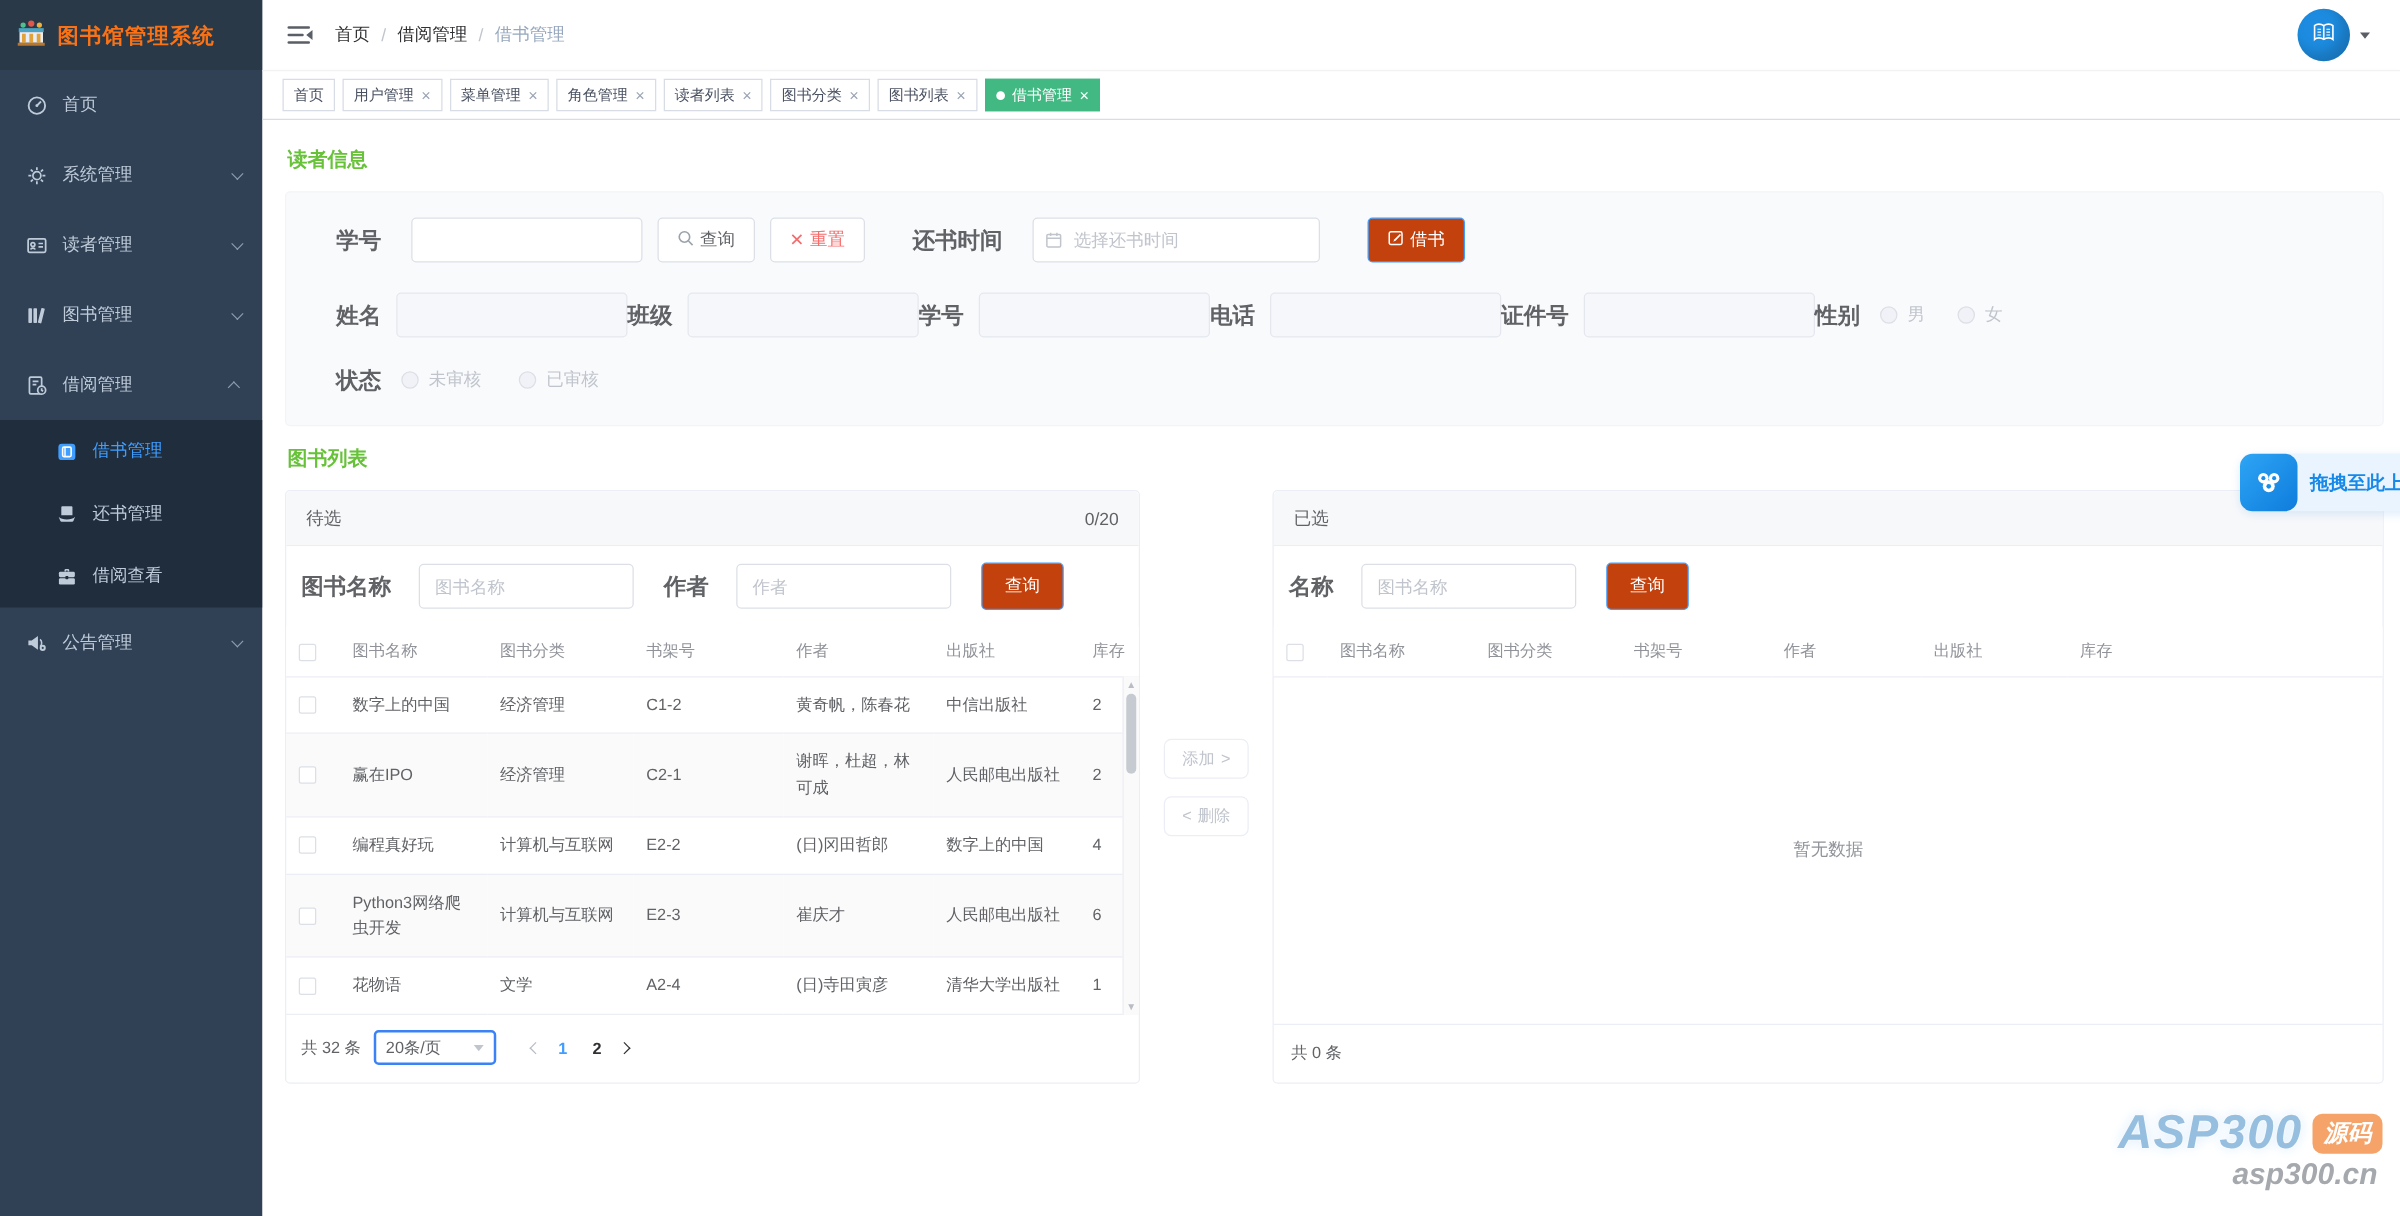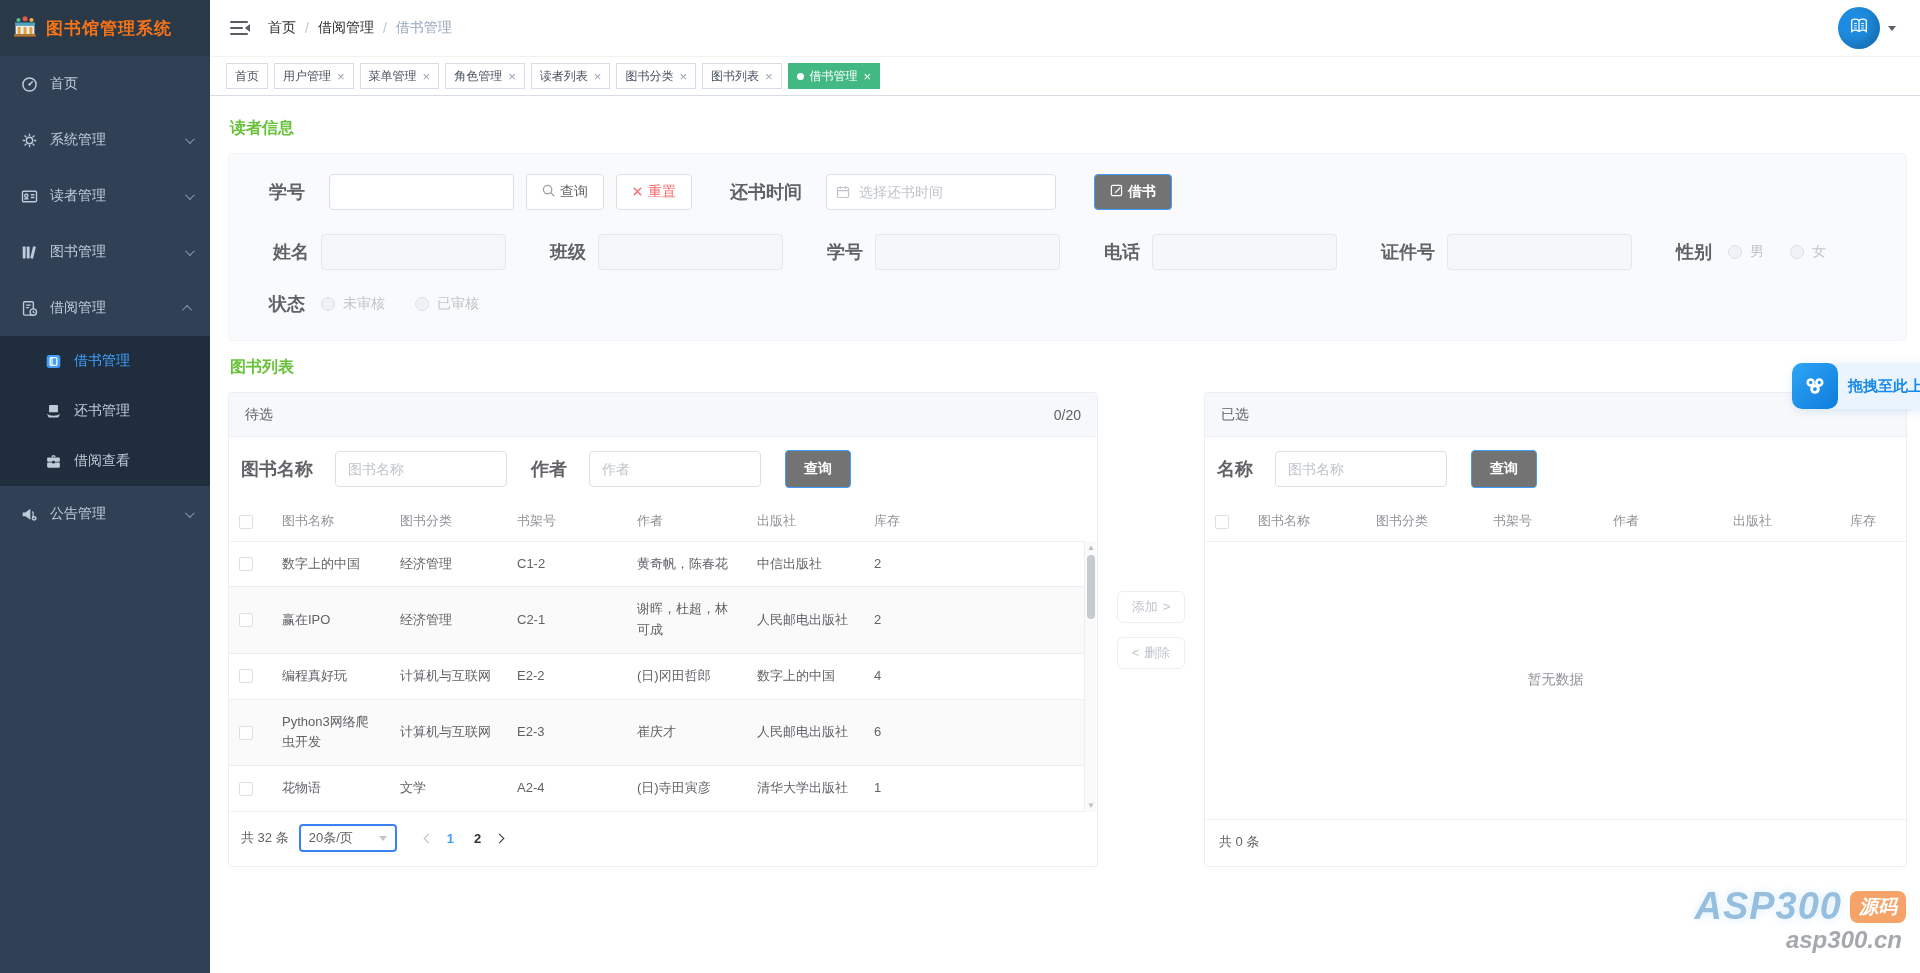--- a/index.html
+++ b/index.html
@@ -41,41 +41,41 @@
   .tag.active .dot { width:7px; height:7px; border-radius:50%; background:#fff; margin-right:6px; }
   .tag.active .tclose { color:#fff; }
 
   .content { flex:1; background:#fff; padding:16px 13px 0 18px; position:relative; overflow:hidden; }
   .section-title { font-size:16px; font-weight:bold; color:#67c23a; margin:6px 0 14px 2px; }
 
   
   .reader-card { background:#f9fafc; border:1px solid #f2f4f7; border-radius:4px; padding:20px 40px 24px; margin-bottom:16px; }
   .frow { display:flex; align-items:center; }
   .frow1 { gap:12px; }
-  .frow2 { margin-top:24px; justify-content:flex-end; padding-right:40px;gap:44px; }
+  .frow2 { margin-top:24px; justify-content:flex-start; padding-right:40px; }
   .frow3 { margin-top:22px; }
   .fgroup { display:flex; align-items:center; }
   .form-label { font-size:18px; font-weight:bold; color:#606266; white-space:nowrap; margin-right:12px; }
   .inp { height:36px; border:1px solid #dcdfe6; border-radius:4px; background:#fff; font-size:14px; color:#606266; padding:0 12px; outline:none; font-family:inherit; }
   .inp::placeholder { color:#c0c4cc; }
   .inp.disabled { background:#f5f7fa; border-color:#e4e7ed; }
   .date-wrap { position:relative; }
   .date-wrap .cal { position:absolute; left:10px; top:11px; }
   .date-wrap input { padding-left:32px; width:230px; }
   .btn { height:36px; border-radius:4px; border:1px solid #dcdfe6; background:#fff; color:#606266; font-size:14px; padding:16px 15px; display:inline-flex; align-items:center; justify-content:center; gap:5px; cursor:pointer; font-family:inherit; white-space:nowrap; }
-  .btn-primary { background:#737373; border-color:#409eff; color:#fff;font-weight:bold; }
+  .btn-primary { background:#c2410c; border-color:#409eff; color:#fff; }
   .btn-reset { color:#f56c6c; }
   .radio-item { display:inline-flex; align-items:center; margin-left:14px; cursor:default; }
   .radio { width:14px; height:14px; border-radius:50%; border:1px solid #dcdfe6; background:#f0f2f7; flex-shrink:0; }
   .radio-label { font-size:14px; color:#c0c4cc; margin-left:8px; }
 
   
   .transfer { display:flex; align-items:stretch; }
   .panel { border:1px solid #ebeef5; border-radius:4px; background:#fff; display:flex; flex-direction:column; }
-  .panel-left { width:870px; flex-shrink:0; }
+  .panel-left { width:684px; flex-shrink:0; }
   .panel-right { flex:1; min-width:0; }
   .panel-header { height:44px; flex-shrink:0; background:#f7f8fa; border-bottom:1px solid #ebeef5; border-radius:4px 4px 0 0; display:flex; align-items:center; padding:0 16px; font-size:14px; color:#606266; }
   .panel-header .counter { margin-left:auto; }
   .panel-search { display:flex; align-items:center; padding:13px 12px; gap:10px; flex-shrink:0; }
   .panel-search .inp { width:172px; }
   .btn-query { width:66px; height:38px; }
   .tbl-wrap { position:relative; }
   table { width:100%; border-collapse:collapse; table-layout:fixed; }
   th { height:40px; font-size:13px; font-weight:400; color:#909399; text-align:left; padding:0 10px; border-bottom:1px solid #ebeef5; background:#fff; }
   td { font-size:13px; color:#606266; padding:12px 10px; border-bottom:1px solid #ebeef5; line-height:1.6; word-break:break-all; }

